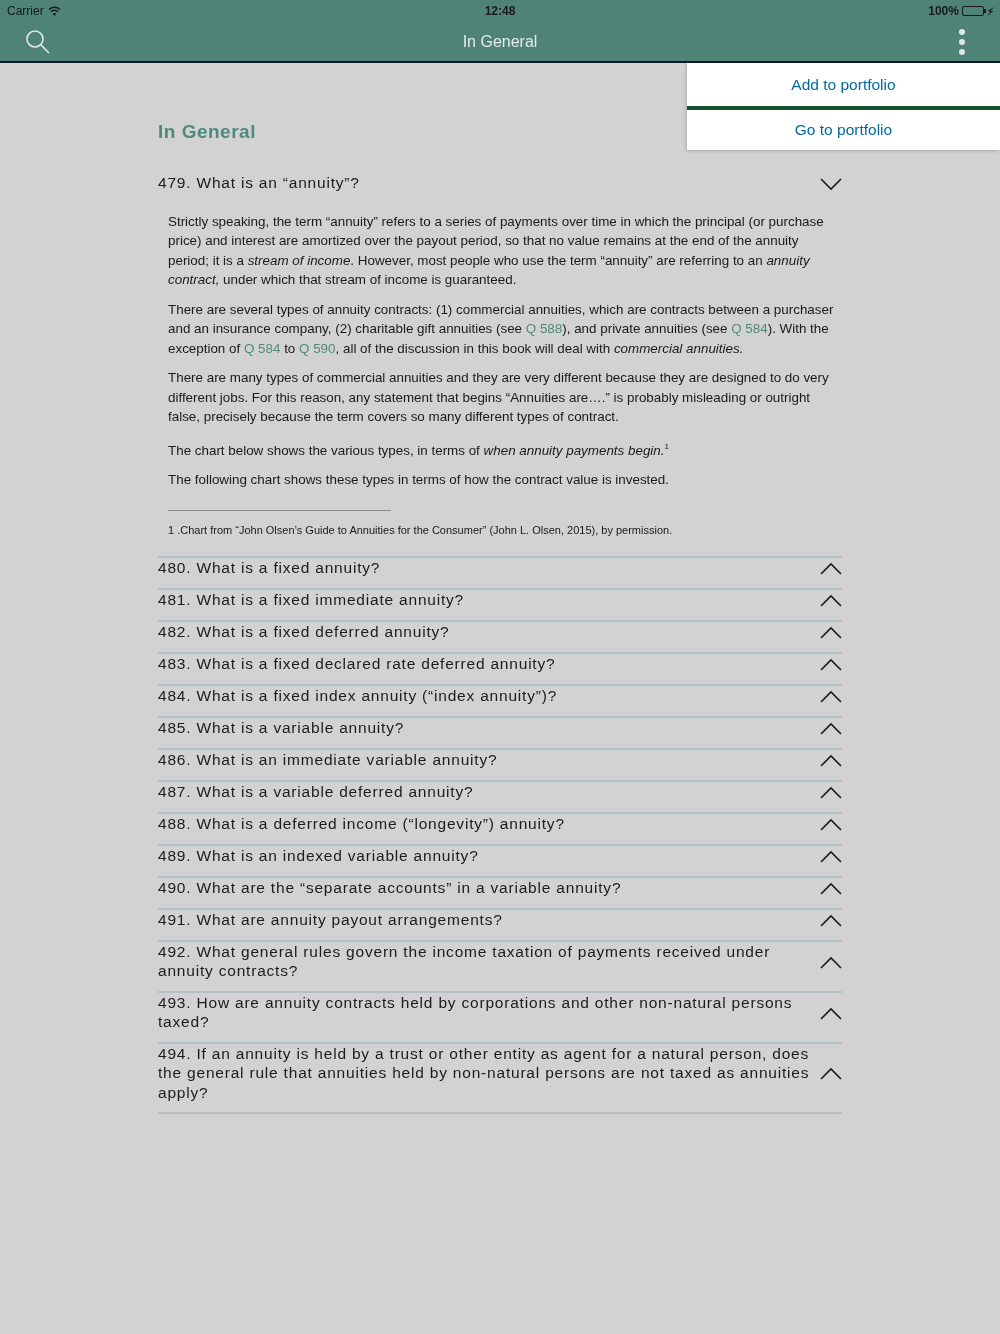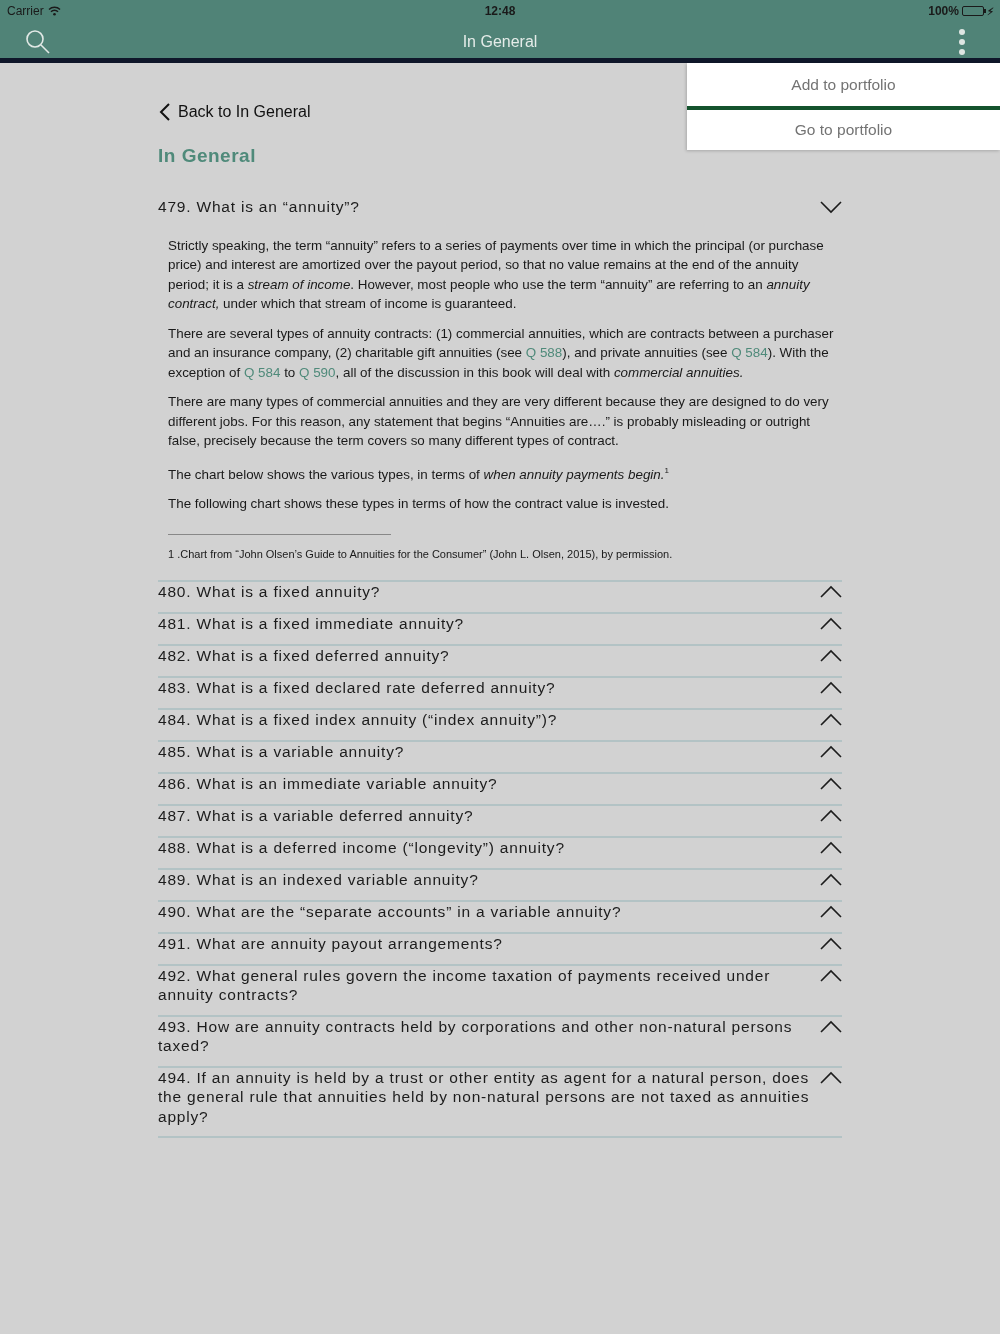--- a/index.html
+++ b/index.html
@@ -1,44 +1,44 @@
 <!DOCTYPE html>
 <html><head>
 <meta charset="utf-8">
 <style>
   * { box-sizing: border-box; margin: 0; padding: 0; }
   html, body { width: 1000px; height: 1334px; overflow: hidden; background: #d2d2d2; }
   body { position: relative; font-family: "Liberation Sans", sans-serif; color: #1c1c1c; }
 
-  .header { position: absolute; left: 0; top: 0; width: 1000px; height: 63px; background: #508377; border-bottom: 5px solid #0f172a; }
+  .header { position: absolute; left: 0; top: 0; width: 1000px; height: 63px; background: #508377; border-bottom: 2px solid #0f172a; }
   .status { position: absolute; left: 0; top: 0; width: 1000px; height: 20px; font-size: 12px; color: #1a1a1a; }
   .status .carrier { position: absolute; left: 7px; top: 4px; display: flex; align-items: center; gap: 4px; }
   .status .time { position: absolute; left: 0; right: 0; top: 4px; text-align: center; font-weight: bold; }
   .status .batt { position: absolute; right: 6px; top: 4px; display: flex; align-items: center; gap: 3px; font-weight: bold; }
   .battery { width: 22px; height: 10px; border: 1px solid #1a1a1a; border-radius: 2px; padding: 1px; position: relative; }
   .battery .fill { height: 100%; background: #4cd964; border-radius: 1px; }
   .battery::after { content: ""; position: absolute; right: -3px; top: 2px; width: 2px; height: 4px; background: #1a1a1a; }
   .bolt { font-size: 10px; }
 
   .nav-title { position: absolute; left: 0; right: 0; top: 33px; text-align: center; font-size: 16px; color: #e5ece9; }
   .search-btn { position: absolute; left: 24px; top: 28px; width: 28px; height: 28px; cursor: pointer; }
   .more-btn { position: absolute; left: 952px; top: 28px; width: 20px; height: 28px; cursor: pointer; display: flex; flex-direction: column; align-items: center; justify-content: center; gap: 4px; }
   .more-btn span { width: 6px; height: 6px; background: #dfe6e3; border-radius: 50%; display: block; }
 
   .menu { position: absolute; left: 687px; top: 63px; width: 313px; height: 87px; background: #fff; box-shadow: -1px 1px 3px rgba(0,0,0,0.2); }
-  .menu-item { height: 43px; display: flex; align-items: center; justify-content: center; font-size: 15.5px; color: #737373; cursor: pointer; }
+  .menu-item { height: 43px; display: flex; align-items: center; justify-content: center; font-size: 15.5px; color: #0369a1; cursor: pointer; }
   .menu-item + .menu-item { border-top: 4px solid #14532d; height: 44px; }
 
   .content { position: absolute; left: 158px; top: 100px; width: 684px; }
   .back { display: flex; align-items: center; gap: 6px; font-size: 16px; color: #111; cursor: pointer; height: 24px; }
   .back svg { width: 14px; height: 20px; }
   .section-title { margin-top: 21px; font-size: 19px; font-weight: bold; color: #4f8a7a; letter-spacing: 0.5px; }
 
   .q-open { margin-top: 30px; }
-  .q-head { display: flex; justify-content: space-between; align-items: flex-start; font-size: 15.5px; letter-spacing: 0.8px; cursor: pointer; color: #1c1c1c; }
+  .q-head { display: flex; justify-content: space-between; align-items: center; font-size: 15.5px; letter-spacing: 0.8px; cursor: pointer; color: #1c1c1c; }
   .q-head .q-text { flex: 1; line-height: 19.5px; padding-right: 10px; }
   .chev { width: 22px; height: 14px; flex: none; margin-top: 3px; }
 
   .answer { padding: 19px 0 0 10px; font-size: 13.4px; line-height: 19.5px; color: #1a1a1a; }
   .answer p { margin-bottom: 10px; }
   .answer a { color: #4f8a7a; text-decoration: none; cursor: pointer; }
   .answer sup { font-size: 8px; vertical-align: top; position: relative; top: -4px; }
   .fn-rule { width: 223px; height: 1px; background: #888; margin: 20px 0 0 10px; }
   .footnote { margin: 13px 0 0 10px; font-size: 11px; color: #1a1a1a; }
   .divider-top { height: 2px; background: #b3c3c5; margin-top: 20px; }
@@ -80,26 +80,20 @@
     <span></span>
   </div>
 </div>
 
 <div class="menu">
   <div class="menu-item">Add to portfolio</div>
   <div class="menu-item">Go to portfolio</div>
 </div>
 
 <div class="content">
-  <div class="back">
-    <svg viewBox="0 0 14 20">
-      <polyline points="11,2 3,10 11,18" stroke="#111" stroke-width="2" fill="none"></polyline>
-    </svg>
-    <span>Back to In General</span>
-  </div>
   <div class="section-title">In General</div>
 
   <div class="q-open">
     <div class="q-head">
       <span class="q-text">479. What is an “annuity”?</span>
       <svg class="chev" viewBox="0 0 22 14">
         <polyline points="1,2 11,12 21,2" stroke="#1c1c1c" stroke-width="1.6" fill="none"></polyline>
       </svg>
     </div>
     <div class="answer">

